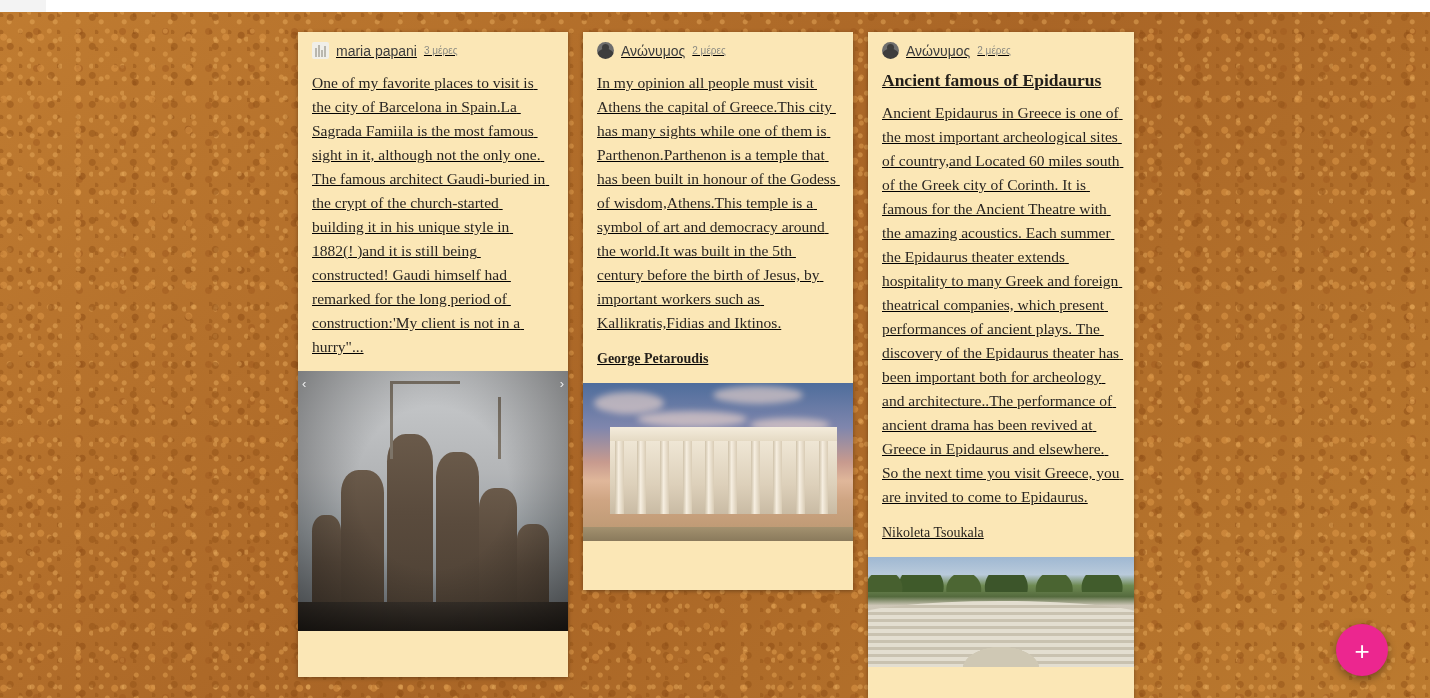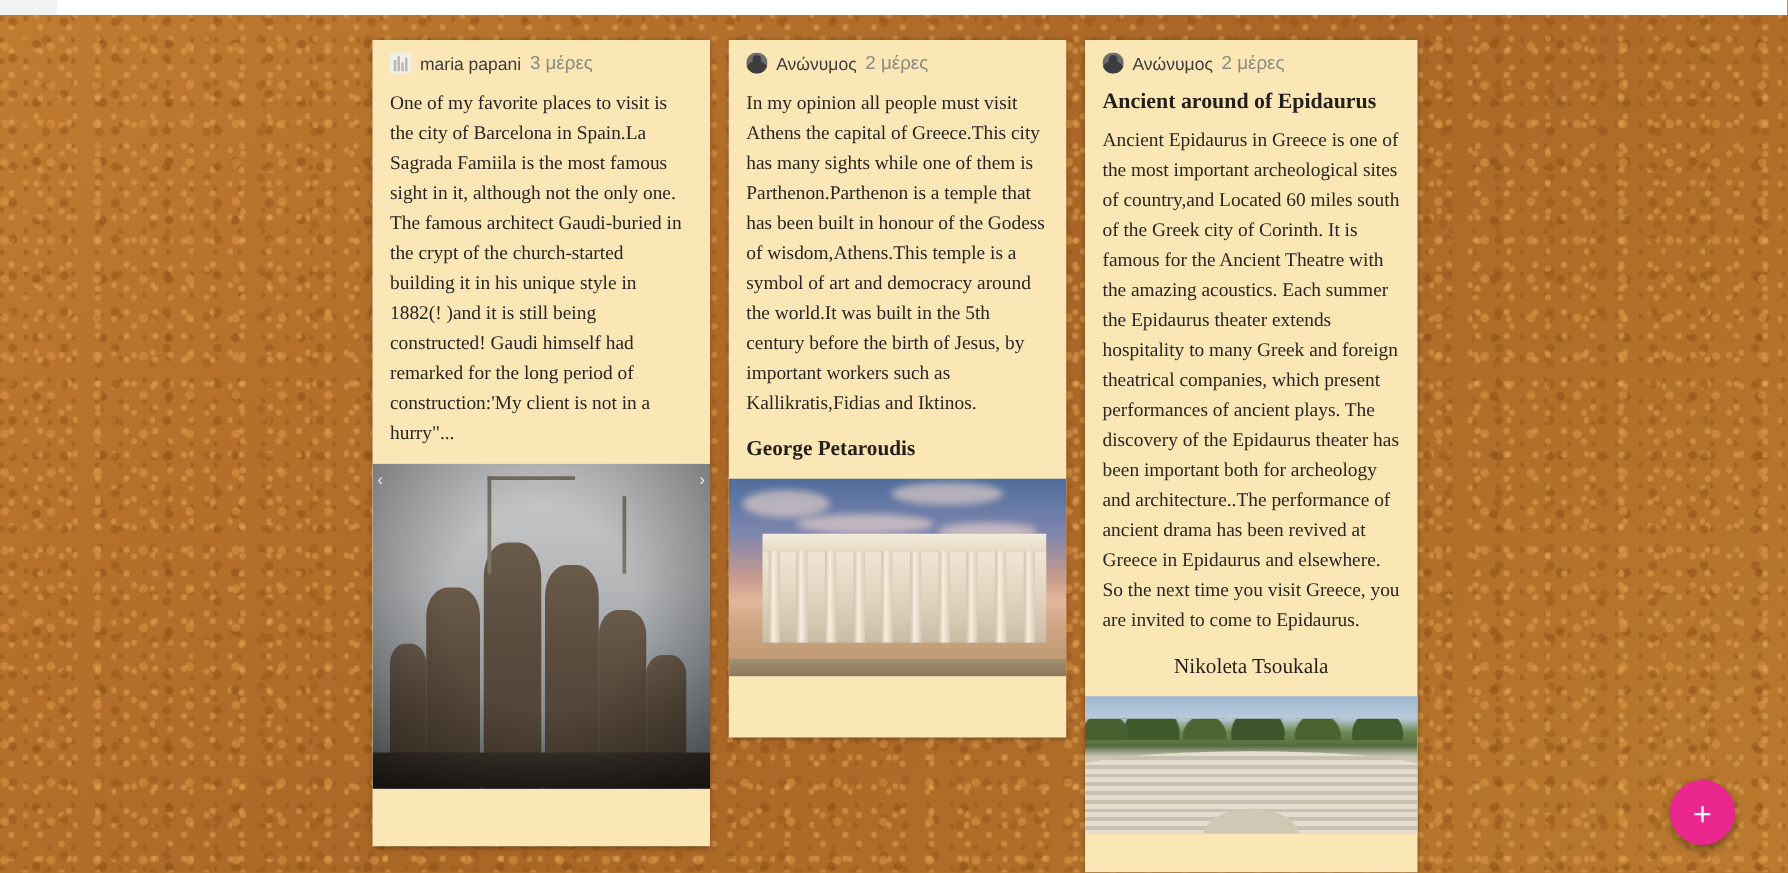--- a/index.html
+++ b/index.html
@@ -41,20 +41,21 @@
     position: absolute;
     top: 12px; left: 0;
     width: 1430px; height: 686px;
   }
 
   .card {
     position: absolute;
     background: #fbe7b6;
     box-shadow: 0 1px 4px rgba(0,0,0,0.35);
     overflow: hidden;
+    text-decoration: underline;
   }
   .card-head {
     display: flex;
     align-items: center;
     gap: 7px;
     padding: 10px 14px 2px 14px;
   }
   .avatar {
     width: 17px; height: 17px;
     border-radius: 2px;
@@ -88,47 +89,47 @@
     border-radius: 50%;
     background: #3d3d3d;
   }
 
   .author {
     font-size: 14px;
     color: #3c3c3c;
     font-family: "Liberation Sans", sans-serif;
   }
   .time {
-    font-size: 15px;
+    font-size: 10px;
     color: #8a8a82;
     font-family: "Liberation Sans", sans-serif;
     text-align: center;
   }
   .card-title {
     font-size: 17.5px;
     font-weight: bold;
     color: #231f1a;
     padding: 9px 14px 0 14px;
     line-height: 1.2;
   }
   .card-body {
     font-size: 15.5px;
     color: #2a2622;
     line-height: 24px;
     padding: 10px 14px 12px 14px;
     white-space: pre-wrap;
   }
   .card-signature {
-    font-size: 17px;
+    font-size: 14px;
     font-weight: bold;
     color: #231f1a;
     padding: 0 14px 12px 14px;
     line-height: 24px;
   }
-  .card-signature.plain { font-weight: normal; text-align: center; }
+  .card-signature.plain { font-weight: normal; }
 
   .card-photo {
     position: relative;
     width: 100%;
     overflow: hidden;
   }
 
   
   .photo-sagrada {
     background:
@@ -312,21 +313,21 @@
       <div class="rubble"></div>
     </div>
   </div>
 
   <div class="card" style="left:868px; top:20px; width:266px; height:666px;">
     <div class="card-head">
       <span class="avatar person"></span>
       <span class="author">Ανώνυμος</span>
       <span class="time">2 μέρες</span>
     </div>
-    <div class="card-title">Ancient around of Epidaurus</div>
+    <div class="card-title">Ancient famous of Epidaurus</div>
     <div class="card-body">Ancient Epidaurus in Greece is one of the most important archeological sites of country,and Located 60 miles south of the Greek city of Corinth. It is famous for the Ancient Theatre with the amazing acoustics. Each summer the Epidaurus theater extends hospitality to many Greek and foreign theatrical companies, which present performances of ancient plays. The discovery of the Epidaurus theater has been important both for archeology and architecture..The performance of ancient drama has been revived at Greece in Epidaurus and elsewhere. So the next time you visit Greece, you are invited to come to Epidaurus.</div>
     <div class="card-signature plain">Nikoleta Tsoukala</div>
     <div class="card-photo photo-epidaurus" style="height:110px;">
       <div class="trees"></div>
       <div class="cavea"></div>
       <div class="orchestra"></div>
     </div>
   </div>
 
   <button class="fab">+</button>

